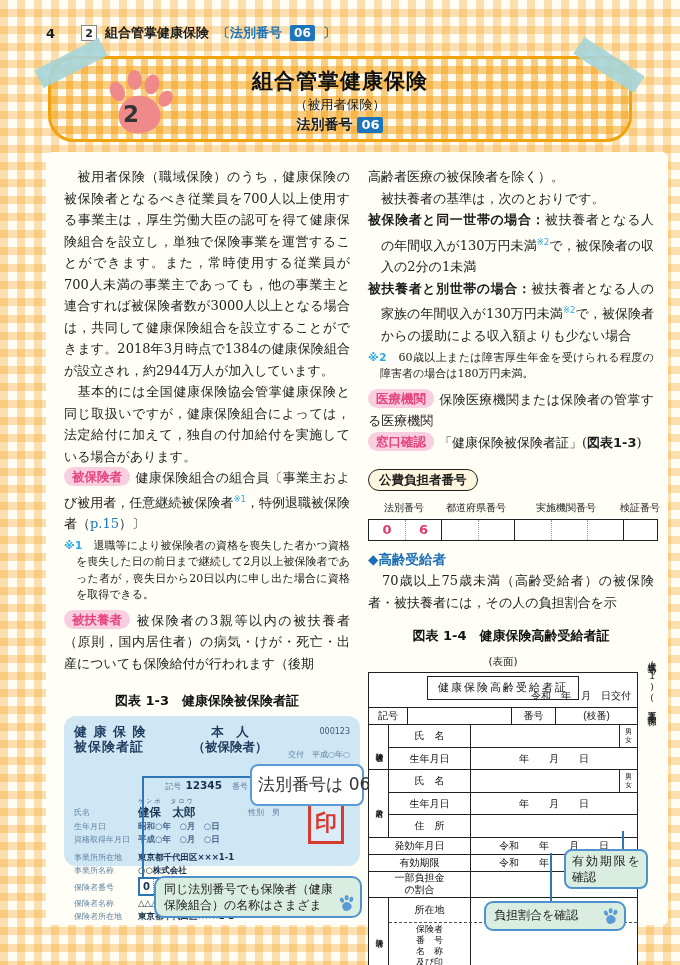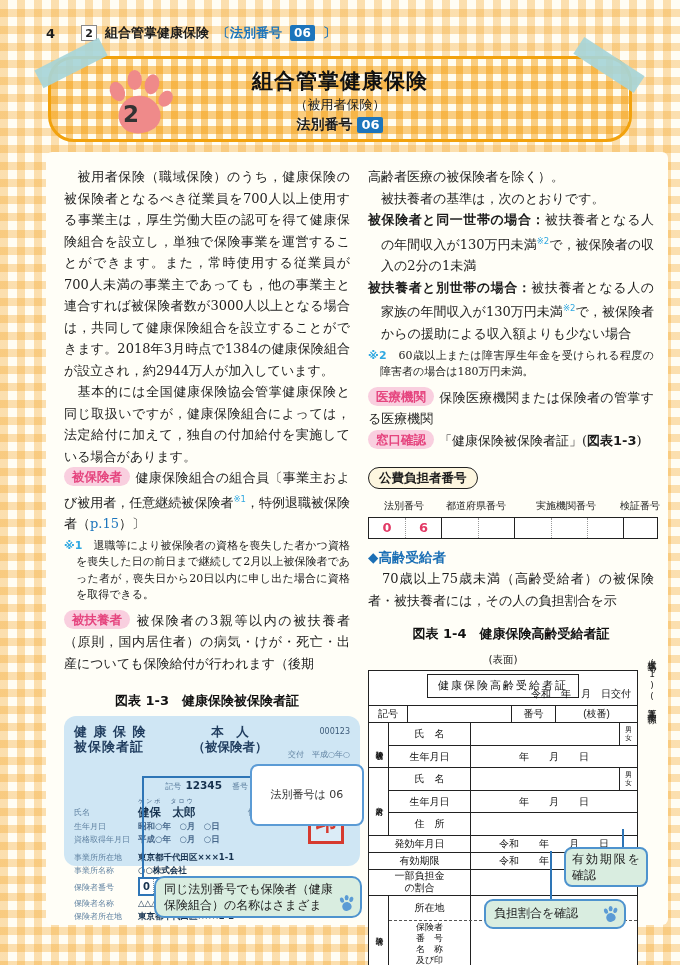--- a/index.html
+++ b/index.html
@@ -53,21 +53,21 @@
   .col-right{ left:322px; }
   p.body{ margin:0; }
   .sup{ font-size:8.5px; color:#2fa8e1; vertical-align:super; font-family:"DejaVu Sans",sans-serif; }
   .blue-link{ color:#1c75bc; }
   .badge{ display:inline-block; background:#f9cfdf; color:#e5447e; border-radius:11px;
     padding:0 8px; font-family:"DejaVu Sans",sans-serif; font-weight:bold; font-size:12.5px;
     line-height:19px; margin-right:5px; vertical-align:1px; white-space:nowrap; }
   .footnote{ font-size:11px; line-height:16.5px; margin:3px 0 6px 0; padding-left:12px; text-indent:-12px; }
   .fn-marker{ color:#2fa8e1; font-weight:bold; font-family:"DejaVu Sans",sans-serif; }
   .hang{ padding-left:13px; text-indent:-13px; }
-  .lead{ font-family:Liberation Sans, sans-serif; font-weight:bold; }
+  .lead{ font-family:Liberation Mono, monospace; font-weight:bold; }
   .boldref{ font-family:"DejaVu Sans",sans-serif; font-weight:bold; }
   .mt6{ margin-top:6px; } .mt10{ margin-top:10px; }
 
   
   .kohi-pill{ display:inline-block; border:1.5px solid #222; border-radius:13px; background:#fdf6df;
     padding:0 10px; font-family:"DejaVu Sans",sans-serif; font-weight:bold; font-size:12.5px;
     line-height:20px; margin:16px 0 4px 0; }
   .kohi-wrap{ margin-top:2px; width:290px; }
   .kohi-headers{ display:flex; font-family:"DejaVu Sans",sans-serif; font-size:10px; color:#222; }
   .kohi-headers span{ text-align:center; white-space:nowrap; }
@@ -112,21 +112,21 @@
   .dcell{ width:13px; height:15px; border:1px dotted #7c93a8; border-left-width:0;
     display:flex; align-items:center; justify-content:center;
     font-size:10px; font-weight:bold; color:#16324f; background:#fff; }
   .dhl .dcell{ border:none; }
   .dhl .dcell + .dcell{ border-left:1px dotted #7c93a8; }
   .stamp{ position:absolute; right:16px; bottom:22px; width:36px; height:42px;
     border:3px solid #d63a2f; color:#d63a2f; font-size:22px; font-weight:bold;
     display:flex; align-items:center; justify-content:center; background:rgba(255,255,255,.25); }
   .callout{ font-family:"DejaVu Sans",sans-serif; z-index:6; }
   .callout-top{ position:absolute; left:186px; top:74px; width:114px; background:#fff;
-    border:2px solid #5b9bd5; border-radius:8px; padding:18px 6px; font-size:11px; color:#333;
+    border:2px solid #5b9bd5; border-radius:8px; padding:8px 6px; font-size:17px; color:#333;
     text-align:center; white-space:nowrap; }
   .conn{ position:absolute; background:#2e75b6; z-index:5; }
   .c13-h{ left:78px; top:86px; width:110px; height:2px; }
   .c13-v{ left:78px; top:86px; width:2px; height:102px; }
   .callout-bottom{ position:relative; margin:10px 0 0 90px; width:208px; background:#d9ede0;
     border:2px solid #4e93ce; border-radius:10px; padding:3px 24px 3px 8px; font-size:12px;
     line-height:16px; color:#222; text-align:left; text-indent:0; }
   .callout-paw{ position:absolute; right:4px; bottom:4px; width:18px; height:18px; }
 
   

